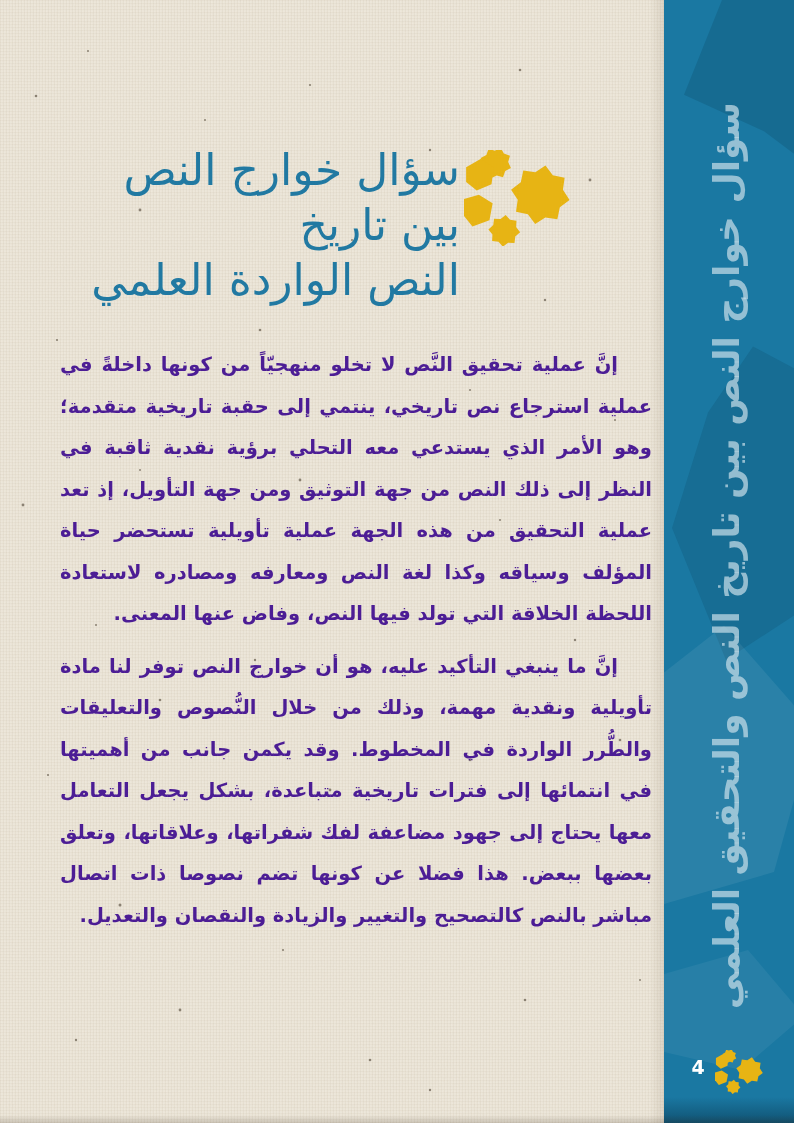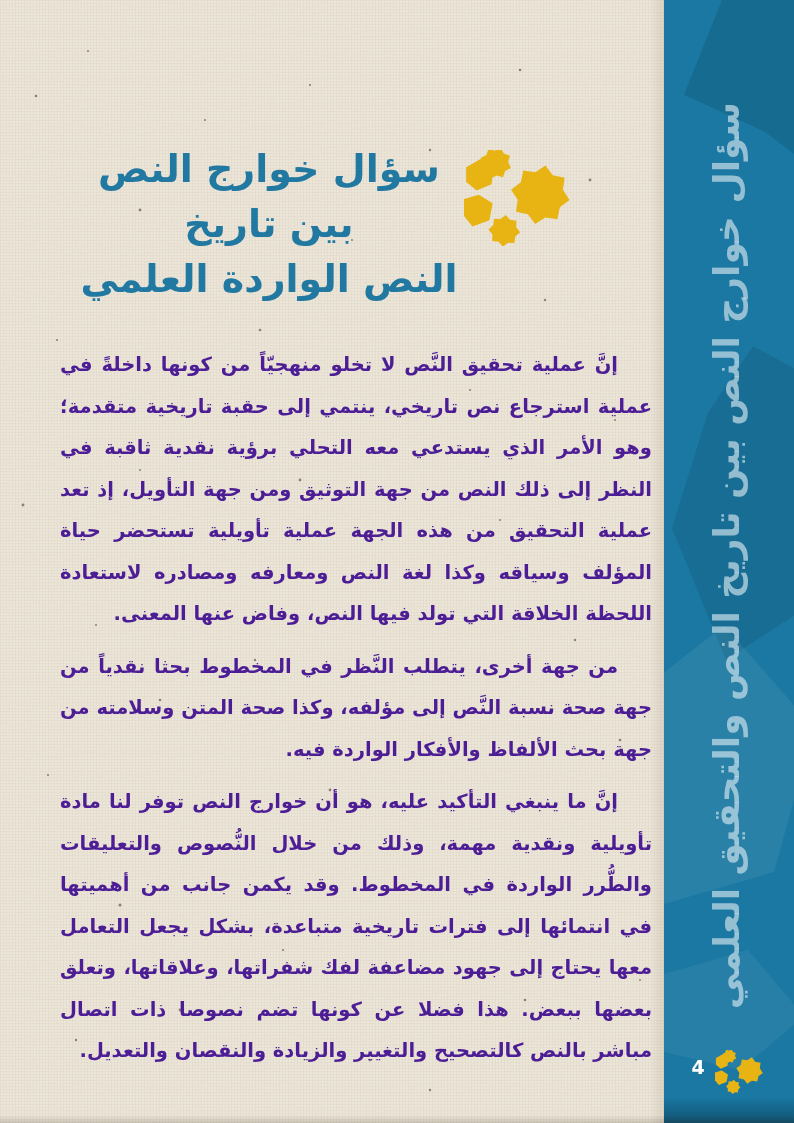--- a/index.html
+++ b/index.html
@@ -34,24 +34,23 @@
     background: linear-gradient(180deg, rgba(50,38,22,0) 0%, rgba(50,38,22,0.18) 100%);
     pointer-events: none;
   }
 
   
   .chapter-header { position: absolute; left: 0; top: 0; width: 664px; }
   .ornament-main { position: absolute; left: 464px; top: 150px; width: 106px; height: 96px; }
   .page-title {
     position: absolute; left: 78px; top: 142px; width: 382px;
     direction: rtl;
-    text-align: center;
     color: #2179a2;
-    font-weight: bold;
-    font-size: 38px;
+    font-weight: normal;
+    font-size: 44px;
     line-height: 55px;
     letter-spacing: 0;
   }
 
   
   .body-text {
     position: absolute; left: 60px; top: 344px; width: 592px;
     direction: rtl;
     text-align: justify;
     color: #4c1d95;
@@ -189,21 +188,20 @@
       <polygon points="0,46 14,42 27,50 24,66 8,72 0,62" fill="#e7b414"></polygon>
     </svg>
     <div class="page-title" dir="rtl">
       <div>سؤال خوارج النص بين تاريخ</div>
       <div>النص الواردة العلمي</div>
     </div>
   </header>
 
   <main class="body-text" dir="rtl">
     <p>إنَّ عملية تحقيق النَّص لا تخلو منهجيّاً من كونها داخلةً في عملية استرجاع نص تاريخي، ينتمي إلى حقبة تاريخية متقدمة؛ وهو الأمر الذي يستدعي معه التحلي برؤية نقدية ثاقبة في النظر إلى ذلك النص من جهة التوثيق ومن جهة التأويل، إذ تعد عملية التحقيق من هذه الجهة عملية تأويلية تستحضر حياة المؤلف وسياقه وكذا لغة النص ومعارفه ومصادره لاستعادة اللحظة الخلاقة التي تولد فيها النص، وفاض عنها المعنى.</p>
-    <p>من جهة أخرى، يتطلب النَّظر في المخطوط بحثا نقدياً من جهة صحة نسبة النَّص إلى مؤلفه، وكذا صحة المتن وسلامته من جهة بحث الألفاظ والأفكار الواردة فيه.</p>
     <p>إنَّ ما ينبغي التأكيد عليه، هو أن خوارج النص توفر لنا مادة تأويلية ونقدية مهمة، وذلك من خلال النُّصوص والتعليقات والطُّرر الواردة في المخطوط. وقد يكمن جانب من أهميتها في انتمائها إلى فترات تاريخية متباعدة، بشكل يجعل التعامل معها يحتاج إلى جهود مضاعفة لفك شفراتها، وعلاقاتها، وتعلق بعضها ببعض. هذا فضلا عن كونها تضم نصوصا ذات اتصال مباشر بالنص كالتصحيح والتغيير والزيادة والنقصان والتعديل.</p>
   </main>
 
   <aside class="sidebar">
     <div class="sb-shape s1"></div>
     <div class="sb-shape s2"></div>
     <div class="sb-shape s3"></div>
     <div class="sb-shape s4"></div>
     <div class="sb-shape s5"></div>
 

